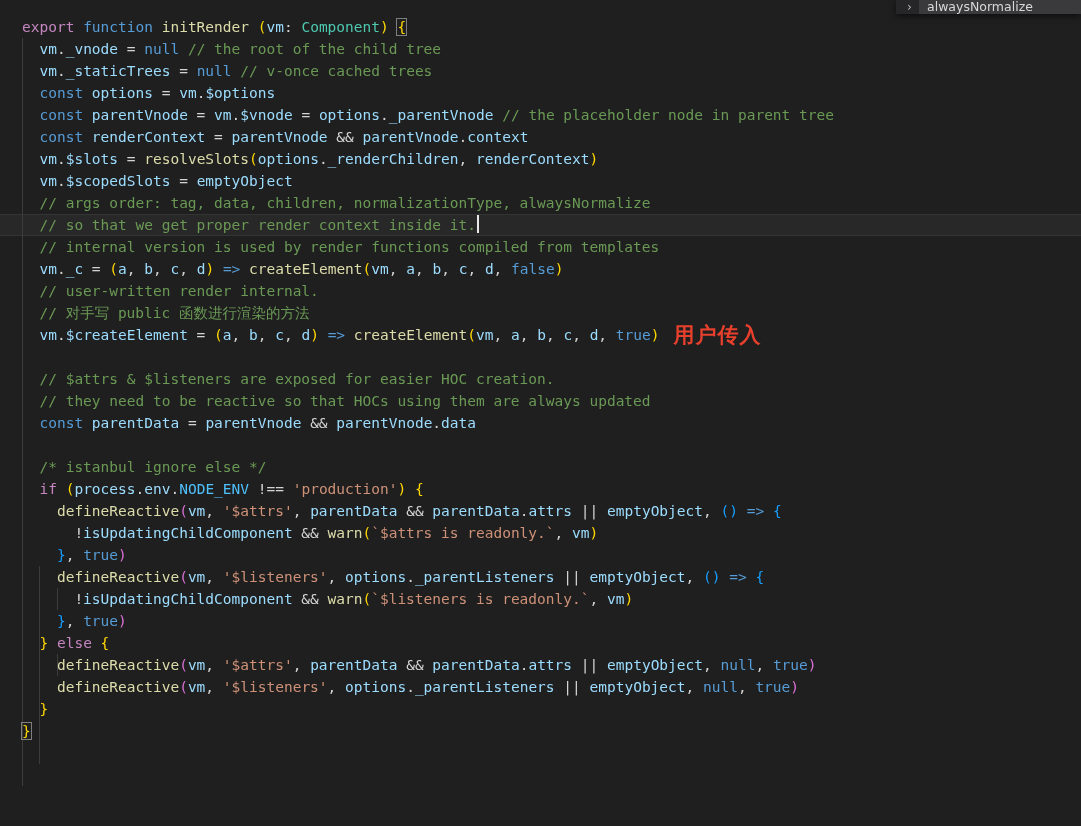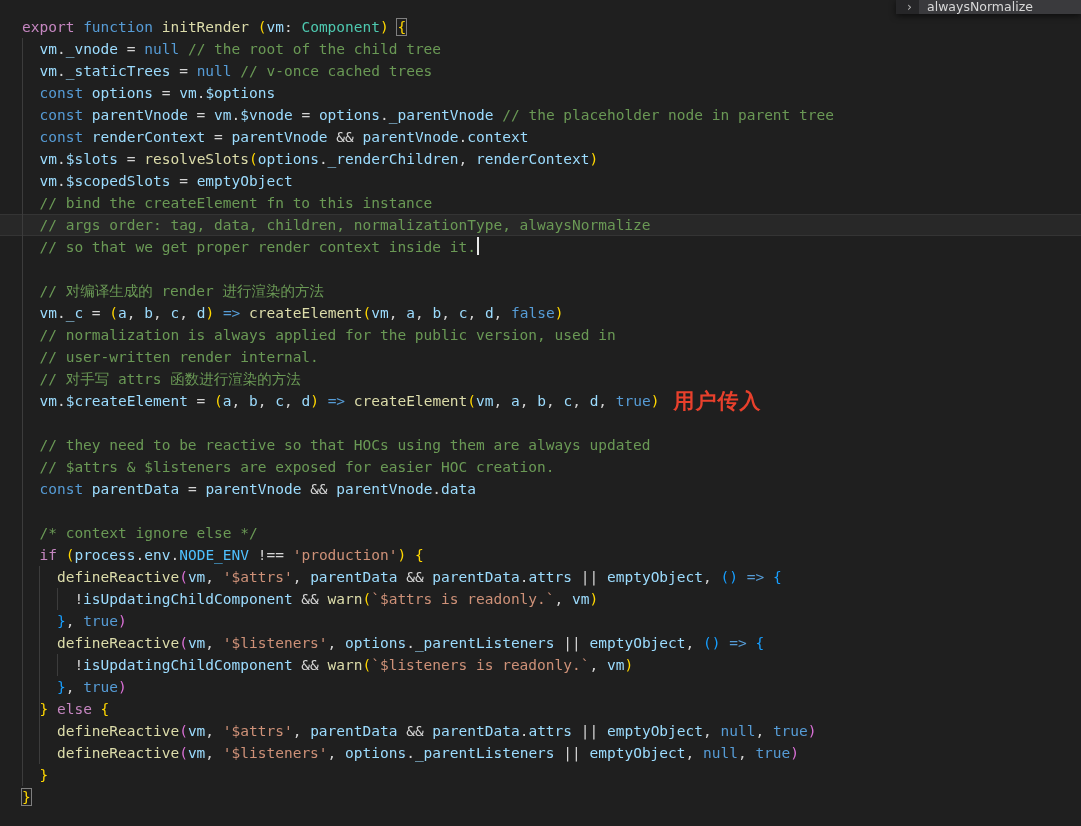--- a/index.html
+++ b/index.html
@@ -58,36 +58,33 @@
     </div>
   <div class="code" id="code">
       <div class="cl"><span class="tk kw2" style="color: rgb(197, 134, 192);">export</span><span class="tk pl" style="color: rgb(212, 212, 212);"> </span><span class="tk kw" style="color: rgb(86, 156, 214);">function</span><span class="tk pl" style="color: rgb(212, 212, 212);"> </span><span class="tk fn" style="color: rgb(220, 220, 170);">initRender</span><span class="tk pl" style="color: rgb(212, 212, 212);"> </span><span class="tk b1" style="color: rgb(255, 215, 0);">(</span><span class="tk var" style="color: rgb(156, 220, 254);">vm</span><span class="tk pl" style="color: rgb(212, 212, 212);">: </span><span class="tk type" style="color: rgb(78, 201, 176);">Component</span><span class="tk b1" style="color: rgb(255, 215, 0);">)</span><span class="tk pl" style="color: rgb(212, 212, 212);"> </span><span class="tk bm" style="color: rgb(255, 215, 0);">{</span></div>
       <div class="cl"><span class="tk pl" style="color: rgb(212, 212, 212);">  </span><span class="tk var" style="color: rgb(156, 220, 254);">vm</span><span class="tk pl" style="color: rgb(212, 212, 212);">.</span><span class="tk var" style="color: rgb(156, 220, 254);">_vnode</span><span class="tk pl" style="color: rgb(212, 212, 212);"> = </span><span class="tk kw" style="color: rgb(86, 156, 214);">null</span><span class="tk pl" style="color: rgb(212, 212, 212);"> </span><span class="tk cm" style="color: rgb(106, 153, 85);">// the root of the child tree</span></div>
       <div class="cl"><span class="tk pl" style="color: rgb(212, 212, 212);">  </span><span class="tk var" style="color: rgb(156, 220, 254);">vm</span><span class="tk pl" style="color: rgb(212, 212, 212);">.</span><span class="tk var" style="color: rgb(156, 220, 254);">_staticTrees</span><span class="tk pl" style="color: rgb(212, 212, 212);"> = </span><span class="tk kw" style="color: rgb(86, 156, 214);">null</span><span class="tk pl" style="color: rgb(212, 212, 212);"> </span><span class="tk cm" style="color: rgb(106, 153, 85);">// v-once cached trees</span></div>
       <div class="cl"><span class="tk pl" style="color: rgb(212, 212, 212);">  </span><span class="tk kw" style="color: rgb(86, 156, 214);">const</span><span class="tk pl" style="color: rgb(212, 212, 212);"> </span><span class="tk var" style="color: rgb(156, 220, 254);">options</span><span class="tk pl" style="color: rgb(212, 212, 212);"> = </span><span class="tk var" style="color: rgb(156, 220, 254);">vm</span><span class="tk pl" style="color: rgb(212, 212, 212);">.</span><span class="tk var" style="color: rgb(156, 220, 254);">$options</span></div>
       <div class="cl"><span class="tk pl" style="color: rgb(212, 212, 212);">  </span><span class="tk kw" style="color: rgb(86, 156, 214);">const</span><span class="tk pl" style="color: rgb(212, 212, 212);"> </span><span class="tk var" style="color: rgb(156, 220, 254);">parentVnode</span><span class="tk pl" style="color: rgb(212, 212, 212);"> = </span><span class="tk var" style="color: rgb(156, 220, 254);">vm</span><span class="tk pl" style="color: rgb(212, 212, 212);">.</span><span class="tk var" style="color: rgb(156, 220, 254);">$vnode</span><span class="tk pl" style="color: rgb(212, 212, 212);"> = </span><span class="tk var" style="color: rgb(156, 220, 254);">options</span><span class="tk pl" style="color: rgb(212, 212, 212);">.</span><span class="tk var" style="color: rgb(156, 220, 254);">_parentVnode</span><span class="tk pl" style="color: rgb(212, 212, 212);"> </span><span class="tk cm" style="color: rgb(106, 153, 85);">// the placeholder node in parent tree</span></div>
       <div class="cl"><span class="tk pl" style="color: rgb(212, 212, 212);">  </span><span class="tk kw" style="color: rgb(86, 156, 214);">const</span><span class="tk pl" style="color: rgb(212, 212, 212);"> </span><span class="tk var" style="color: rgb(156, 220, 254);">renderContext</span><span class="tk pl" style="color: rgb(212, 212, 212);"> = </span><span class="tk var" style="color: rgb(156, 220, 254);">parentVnode</span><span class="tk pl" style="color: rgb(212, 212, 212);"> &amp;&amp; </span><span class="tk var" style="color: rgb(156, 220, 254);">parentVnode</span><span class="tk pl" style="color: rgb(212, 212, 212);">.</span><span class="tk var" style="color: rgb(156, 220, 254);">context</span></div>
       <div class="cl"><span class="tk pl" style="color: rgb(212, 212, 212);">  </span><span class="tk var" style="color: rgb(156, 220, 254);">vm</span><span class="tk pl" style="color: rgb(212, 212, 212);">.</span><span class="tk var" style="color: rgb(156, 220, 254);">$slots</span><span class="tk pl" style="color: rgb(212, 212, 212);"> = </span><span class="tk fn" style="color: rgb(220, 220, 170);">resolveSlots</span><span class="tk b1" style="color: rgb(255, 215, 0);">(</span><span class="tk var" style="color: rgb(156, 220, 254);">options</span><span class="tk pl" style="color: rgb(212, 212, 212);">.</span><span class="tk var" style="color: rgb(156, 220, 254);">_renderChildren</span><span class="tk pl" style="color: rgb(212, 212, 212);">, </span><span class="tk var" style="color: rgb(156, 220, 254);">renderContext</span><span class="tk b1" style="color: rgb(255, 215, 0);">)</span></div>
       <div class="cl"><span class="tk pl" style="color: rgb(212, 212, 212);">  </span><span class="tk var" style="color: rgb(156, 220, 254);">vm</span><span class="tk pl" style="color: rgb(212, 212, 212);">.</span><span class="tk var" style="color: rgb(156, 220, 254);">$scopedSlots</span><span class="tk pl" style="color: rgb(212, 212, 212);"> = </span><span class="tk var" style="color: rgb(156, 220, 254);">emptyObject</span></div>
-      <div class="cl"><span class="tk pl" style="color: rgb(212, 212, 212);">  </span><span class="tk cm" style="color: rgb(106, 153, 85);">// bind the createElement fn to this instance</span></div>
       <div class="cl"><span class="tk pl" style="color: rgb(212, 212, 212);">  </span><span class="tk cm" style="color: rgb(106, 153, 85);">// args order: tag, data, children, normalizationType, alwaysNormalize</span></div>
       <div class="cl"><span class="tk pl" style="color: rgb(212, 212, 212);">  </span><span class="tk cm" style="color: rgb(106, 153, 85);">// so that we get proper render context inside it.</span><span class="tk cur" style="background: rgb(232, 232, 232);"></span></div>
-      <div class="cl"><span class="tk pl" style="color: rgb(212, 212, 212);">  </span></div>
-      <div class="cl"><span class="tk pl" style="color: rgb(212, 212, 212);">  </span><span class="tk cm" style="color: rgb(106, 153, 85);">// 对编译生成的 render 进行渲染的方法</span></div>
+      <div class="cl"><span class="tk pl" style="color: rgb(212, 212, 212);">  </span><span class="tk cm" style="color: rgb(106, 153, 85);">// internal version is used by render functions compiled from templates</span></div>
       <div class="cl"><span class="tk pl" style="color: rgb(212, 212, 212);">  </span><span class="tk var" style="color: rgb(156, 220, 254);">vm</span><span class="tk pl" style="color: rgb(212, 212, 212);">.</span><span class="tk var" style="color: rgb(156, 220, 254);">_c</span><span class="tk pl" style="color: rgb(212, 212, 212);"> = </span><span class="tk b1" style="color: rgb(255, 215, 0);">(</span><span class="tk var" style="color: rgb(156, 220, 254);">a</span><span class="tk pl" style="color: rgb(212, 212, 212);">, </span><span class="tk var" style="color: rgb(156, 220, 254);">b</span><span class="tk pl" style="color: rgb(212, 212, 212);">, </span><span class="tk var" style="color: rgb(156, 220, 254);">c</span><span class="tk pl" style="color: rgb(212, 212, 212);">, </span><span class="tk var" style="color: rgb(156, 220, 254);">d</span><span class="tk b1" style="color: rgb(255, 215, 0);">)</span><span class="tk pl" style="color: rgb(212, 212, 212);"> </span><span class="tk kw" style="color: rgb(86, 156, 214);">=&gt;</span><span class="tk pl" style="color: rgb(212, 212, 212);"> </span><span class="tk fn" style="color: rgb(220, 220, 170);">createElement</span><span class="tk b1" style="color: rgb(255, 215, 0);">(</span><span class="tk var" style="color: rgb(156, 220, 254);">vm</span><span class="tk pl" style="color: rgb(212, 212, 212);">, </span><span class="tk var" style="color: rgb(156, 220, 254);">a</span><span class="tk pl" style="color: rgb(212, 212, 212);">, </span><span class="tk var" style="color: rgb(156, 220, 254);">b</span><span class="tk pl" style="color: rgb(212, 212, 212);">, </span><span class="tk var" style="color: rgb(156, 220, 254);">c</span><span class="tk pl" style="color: rgb(212, 212, 212);">, </span><span class="tk var" style="color: rgb(156, 220, 254);">d</span><span class="tk pl" style="color: rgb(212, 212, 212);">, </span><span class="tk kw" style="color: rgb(86, 156, 214);">false</span><span class="tk b1" style="color: rgb(255, 215, 0);">)</span></div>
-      <div class="cl"><span class="tk pl" style="color: rgb(212, 212, 212);">  </span><span class="tk cm" style="color: rgb(106, 153, 85);">// normalization is always applied for the public version, used in</span></div>
       <div class="cl"><span class="tk pl" style="color: rgb(212, 212, 212);">  </span><span class="tk cm" style="color: rgb(106, 153, 85);">// user-written render internal.</span></div>
-      <div class="cl"><span class="tk pl" style="color: rgb(212, 212, 212);">  </span><span class="tk cm" style="color: rgb(106, 153, 85);">// 对手写 attrs 函数进行渲染的方法</span></div>
+      <div class="cl"><span class="tk pl" style="color: rgb(212, 212, 212);">  </span><span class="tk cm" style="color: rgb(106, 153, 85);">// 对手写 public 函数进行渲染的方法</span></div>
       <div class="cl"><span class="tk pl" style="color: rgb(212, 212, 212);">  </span><span class="tk var" style="color: rgb(156, 220, 254);">vm</span><span class="tk pl" style="color: rgb(212, 212, 212);">.</span><span class="tk var" style="color: rgb(156, 220, 254);">$createElement</span><span class="tk pl" style="color: rgb(212, 212, 212);"> = </span><span class="tk b1" style="color: rgb(255, 215, 0);">(</span><span class="tk var" style="color: rgb(156, 220, 254);">a</span><span class="tk pl" style="color: rgb(212, 212, 212);">, </span><span class="tk var" style="color: rgb(156, 220, 254);">b</span><span class="tk pl" style="color: rgb(212, 212, 212);">, </span><span class="tk var" style="color: rgb(156, 220, 254);">c</span><span class="tk pl" style="color: rgb(212, 212, 212);">, </span><span class="tk var" style="color: rgb(156, 220, 254);">d</span><span class="tk b1" style="color: rgb(255, 215, 0);">)</span><span class="tk pl" style="color: rgb(212, 212, 212);"> </span><span class="tk kw" style="color: rgb(86, 156, 214);">=&gt;</span><span class="tk pl" style="color: rgb(212, 212, 212);"> </span><span class="tk fn" style="color: rgb(220, 220, 170);">createElement</span><span class="tk b1" style="color: rgb(255, 215, 0);">(</span><span class="tk var" style="color: rgb(156, 220, 254);">vm</span><span class="tk pl" style="color: rgb(212, 212, 212);">, </span><span class="tk var" style="color: rgb(156, 220, 254);">a</span><span class="tk pl" style="color: rgb(212, 212, 212);">, </span><span class="tk var" style="color: rgb(156, 220, 254);">b</span><span class="tk pl" style="color: rgb(212, 212, 212);">, </span><span class="tk var" style="color: rgb(156, 220, 254);">c</span><span class="tk pl" style="color: rgb(212, 212, 212);">, </span><span class="tk var" style="color: rgb(156, 220, 254);">d</span><span class="tk pl" style="color: rgb(212, 212, 212);">, </span><span class="tk kw" style="color: rgb(86, 156, 214);">true</span><span class="tk b1" style="color: rgb(255, 215, 0);">)</span><span class="tk annot" style="color: rgb(232, 64, 44);">用户传入</span></div>
       <div class="cl"></div>
+      <div class="cl"><span class="tk pl" style="color: rgb(212, 212, 212);">  </span><span class="tk cm" style="color: rgb(106, 153, 85);">// $attrs &amp; $listeners are exposed for easier HOC creation.</span></div>
       <div class="cl"><span class="tk pl" style="color: rgb(212, 212, 212);">  </span><span class="tk cm" style="color: rgb(106, 153, 85);">// they need to be reactive so that HOCs using them are always updated</span></div>
-      <div class="cl"><span class="tk pl" style="color: rgb(212, 212, 212);">  </span><span class="tk cm" style="color: rgb(106, 153, 85);">// $attrs &amp; $listeners are exposed for easier HOC creation.</span></div>
       <div class="cl"><span class="tk pl" style="color: rgb(212, 212, 212);">  </span><span class="tk kw" style="color: rgb(86, 156, 214);">const</span><span class="tk pl" style="color: rgb(212, 212, 212);"> </span><span class="tk var" style="color: rgb(156, 220, 254);">parentData</span><span class="tk pl" style="color: rgb(212, 212, 212);"> = </span><span class="tk var" style="color: rgb(156, 220, 254);">parentVnode</span><span class="tk pl" style="color: rgb(212, 212, 212);"> &amp;&amp; </span><span class="tk var" style="color: rgb(156, 220, 254);">parentVnode</span><span class="tk pl" style="color: rgb(212, 212, 212);">.</span><span class="tk var" style="color: rgb(156, 220, 254);">data</span></div>
       <div class="cl"></div>
-      <div class="cl"><span class="tk pl" style="color: rgb(212, 212, 212);">  </span><span class="tk cm" style="color: rgb(106, 153, 85);">/* context ignore else */</span></div>
+      <div class="cl"><span class="tk pl" style="color: rgb(212, 212, 212);">  </span><span class="tk cm" style="color: rgb(106, 153, 85);">/* istanbul ignore else */</span></div>
       <div class="cl"><span class="tk pl" style="color: rgb(212, 212, 212);">  </span><span class="tk kw2" style="color: rgb(197, 134, 192);">if</span><span class="tk pl" style="color: rgb(212, 212, 212);"> </span><span class="tk b1" style="color: rgb(255, 215, 0);">(</span><span class="tk var" style="color: rgb(156, 220, 254);">process</span><span class="tk pl" style="color: rgb(212, 212, 212);">.</span><span class="tk var" style="color: rgb(156, 220, 254);">env</span><span class="tk pl" style="color: rgb(212, 212, 212);">.</span><span class="tk cons" style="color: rgb(79, 193, 255);">NODE_ENV</span><span class="tk pl" style="color: rgb(212, 212, 212);"> !== </span><span class="tk str" style="color: rgb(206, 145, 120);">'production'</span><span class="tk b1" style="color: rgb(255, 215, 0);">)</span><span class="tk pl" style="color: rgb(212, 212, 212);"> </span><span class="tk b1" style="color: rgb(255, 215, 0);">{</span></div>
       <div class="cl"><span class="tk pl" style="color: rgb(212, 212, 212);">    </span><span class="tk fn" style="color: rgb(220, 220, 170);">defineReactive</span><span class="tk b2" style="color: rgb(218, 112, 214);">(</span><span class="tk var" style="color: rgb(156, 220, 254);">vm</span><span class="tk pl" style="color: rgb(212, 212, 212);">, </span><span class="tk str" style="color: rgb(206, 145, 120);">'$attrs'</span><span class="tk pl" style="color: rgb(212, 212, 212);">, </span><span class="tk var" style="color: rgb(156, 220, 254);">parentData</span><span class="tk pl" style="color: rgb(212, 212, 212);"> &amp;&amp; </span><span class="tk var" style="color: rgb(156, 220, 254);">parentData</span><span class="tk pl" style="color: rgb(212, 212, 212);">.</span><span class="tk var" style="color: rgb(156, 220, 254);">attrs</span><span class="tk pl" style="color: rgb(212, 212, 212);"> || </span><span class="tk var" style="color: rgb(156, 220, 254);">emptyObject</span><span class="tk pl" style="color: rgb(212, 212, 212);">, </span><span class="tk b3" style="color: rgb(23, 159, 255);">()</span><span class="tk pl" style="color: rgb(212, 212, 212);"> </span><span class="tk kw" style="color: rgb(86, 156, 214);">=&gt;</span><span class="tk pl" style="color: rgb(212, 212, 212);"> </span><span class="tk b3" style="color: rgb(23, 159, 255);">{</span></div>
       <div class="cl"><span class="tk pl" style="color: rgb(212, 212, 212);">      !</span><span class="tk var" style="color: rgb(156, 220, 254);">isUpdatingChildComponent</span><span class="tk pl" style="color: rgb(212, 212, 212);"> &amp;&amp; </span><span class="tk fn" style="color: rgb(220, 220, 170);">warn</span><span class="tk b1" style="color: rgb(255, 215, 0);">(</span><span class="tk str" style="color: rgb(206, 145, 120);">`$attrs is readonly.`</span><span class="tk pl" style="color: rgb(212, 212, 212);">, </span><span class="tk var" style="color: rgb(156, 220, 254);">vm</span><span class="tk b1" style="color: rgb(255, 215, 0);">)</span></div>
       <div class="cl"><span class="tk pl" style="color: rgb(212, 212, 212);">    </span><span class="tk b3" style="color: rgb(23, 159, 255);">}</span><span class="tk pl" style="color: rgb(212, 212, 212);">, </span><span class="tk kw" style="color: rgb(86, 156, 214);">true</span><span class="tk b2" style="color: rgb(218, 112, 214);">)</span></div>
       <div class="cl"><span class="tk pl" style="color: rgb(212, 212, 212);">    </span><span class="tk fn" style="color: rgb(220, 220, 170);">defineReactive</span><span class="tk b2" style="color: rgb(218, 112, 214);">(</span><span class="tk var" style="color: rgb(156, 220, 254);">vm</span><span class="tk pl" style="color: rgb(212, 212, 212);">, </span><span class="tk str" style="color: rgb(206, 145, 120);">'$listeners'</span><span class="tk pl" style="color: rgb(212, 212, 212);">, </span><span class="tk var" style="color: rgb(156, 220, 254);">options</span><span class="tk pl" style="color: rgb(212, 212, 212);">.</span><span class="tk var" style="color: rgb(156, 220, 254);">_parentListeners</span><span class="tk pl" style="color: rgb(212, 212, 212);"> || </span><span class="tk var" style="color: rgb(156, 220, 254);">emptyObject</span><span class="tk pl" style="color: rgb(212, 212, 212);">, </span><span class="tk b3" style="color: rgb(23, 159, 255);">()</span><span class="tk pl" style="color: rgb(212, 212, 212);"> </span><span class="tk kw" style="color: rgb(86, 156, 214);">=&gt;</span><span class="tk pl" style="color: rgb(212, 212, 212);"> </span><span class="tk b3" style="color: rgb(23, 159, 255);">{</span></div>
       <div class="cl"><span class="tk pl" style="color: rgb(212, 212, 212);">      !</span><span class="tk var" style="color: rgb(156, 220, 254);">isUpdatingChildComponent</span><span class="tk pl" style="color: rgb(212, 212, 212);"> &amp;&amp; </span><span class="tk fn" style="color: rgb(220, 220, 170);">warn</span><span class="tk b1" style="color: rgb(255, 215, 0);">(</span><span class="tk str" style="color: rgb(206, 145, 120);">`$listeners is readonly.`</span><span class="tk pl" style="color: rgb(212, 212, 212);">, </span><span class="tk var" style="color: rgb(156, 220, 254);">vm</span><span class="tk b1" style="color: rgb(255, 215, 0);">)</span></div>
       <div class="cl"><span class="tk pl" style="color: rgb(212, 212, 212);">    </span><span class="tk b3" style="color: rgb(23, 159, 255);">}</span><span class="tk pl" style="color: rgb(212, 212, 212);">, </span><span class="tk kw" style="color: rgb(86, 156, 214);">true</span><span class="tk b2" style="color: rgb(218, 112, 214);">)</span></div>
       <div class="cl"><span class="tk pl" style="color: rgb(212, 212, 212);">  </span><span class="tk b1" style="color: rgb(255, 215, 0);">}</span><span class="tk pl" style="color: rgb(212, 212, 212);"> </span><span class="tk kw2" style="color: rgb(197, 134, 192);">else</span><span class="tk pl" style="color: rgb(212, 212, 212);"> </span><span class="tk b1" style="color: rgb(255, 215, 0);">{</span></div>
       <div class="cl"><span class="tk pl" style="color: rgb(212, 212, 212);">    </span><span class="tk fn" style="color: rgb(220, 220, 170);">defineReactive</span><span class="tk b2" style="color: rgb(218, 112, 214);">(</span><span class="tk var" style="color: rgb(156, 220, 254);">vm</span><span class="tk pl" style="color: rgb(212, 212, 212);">, </span><span class="tk str" style="color: rgb(206, 145, 120);">'$attrs'</span><span class="tk pl" style="color: rgb(212, 212, 212);">, </span><span class="tk var" style="color: rgb(156, 220, 254);">parentData</span><span class="tk pl" style="color: rgb(212, 212, 212);"> &amp;&amp; </span><span class="tk var" style="color: rgb(156, 220, 254);">parentData</span><span class="tk pl" style="color: rgb(212, 212, 212);">.</span><span class="tk var" style="color: rgb(156, 220, 254);">attrs</span><span class="tk pl" style="color: rgb(212, 212, 212);"> || </span><span class="tk var" style="color: rgb(156, 220, 254);">emptyObject</span><span class="tk pl" style="color: rgb(212, 212, 212);">, </span><span class="tk kw" style="color: rgb(86, 156, 214);">null</span><span class="tk pl" style="color: rgb(212, 212, 212);">, </span><span class="tk kw" style="color: rgb(86, 156, 214);">true</span><span class="tk b2" style="color: rgb(218, 112, 214);">)</span></div>
       <div class="cl"><span class="tk pl" style="color: rgb(212, 212, 212);">    </span><span class="tk fn" style="color: rgb(220, 220, 170);">defineReactive</span><span class="tk b2" style="color: rgb(218, 112, 214);">(</span><span class="tk var" style="color: rgb(156, 220, 254);">vm</span><span class="tk pl" style="color: rgb(212, 212, 212);">, </span><span class="tk str" style="color: rgb(206, 145, 120);">'$listeners'</span><span class="tk pl" style="color: rgb(212, 212, 212);">, </span><span class="tk var" style="color: rgb(156, 220, 254);">options</span><span class="tk pl" style="color: rgb(212, 212, 212);">.</span><span class="tk var" style="color: rgb(156, 220, 254);">_parentListeners</span><span class="tk pl" style="color: rgb(212, 212, 212);"> || </span><span class="tk var" style="color: rgb(156, 220, 254);">emptyObject</span><span class="tk pl" style="color: rgb(212, 212, 212);">, </span><span class="tk kw" style="color: rgb(86, 156, 214);">null</span><span class="tk pl" style="color: rgb(212, 212, 212);">, </span><span class="tk kw" style="color: rgb(86, 156, 214);">true</span><span class="tk b2" style="color: rgb(218, 112, 214);">)</span></div>

